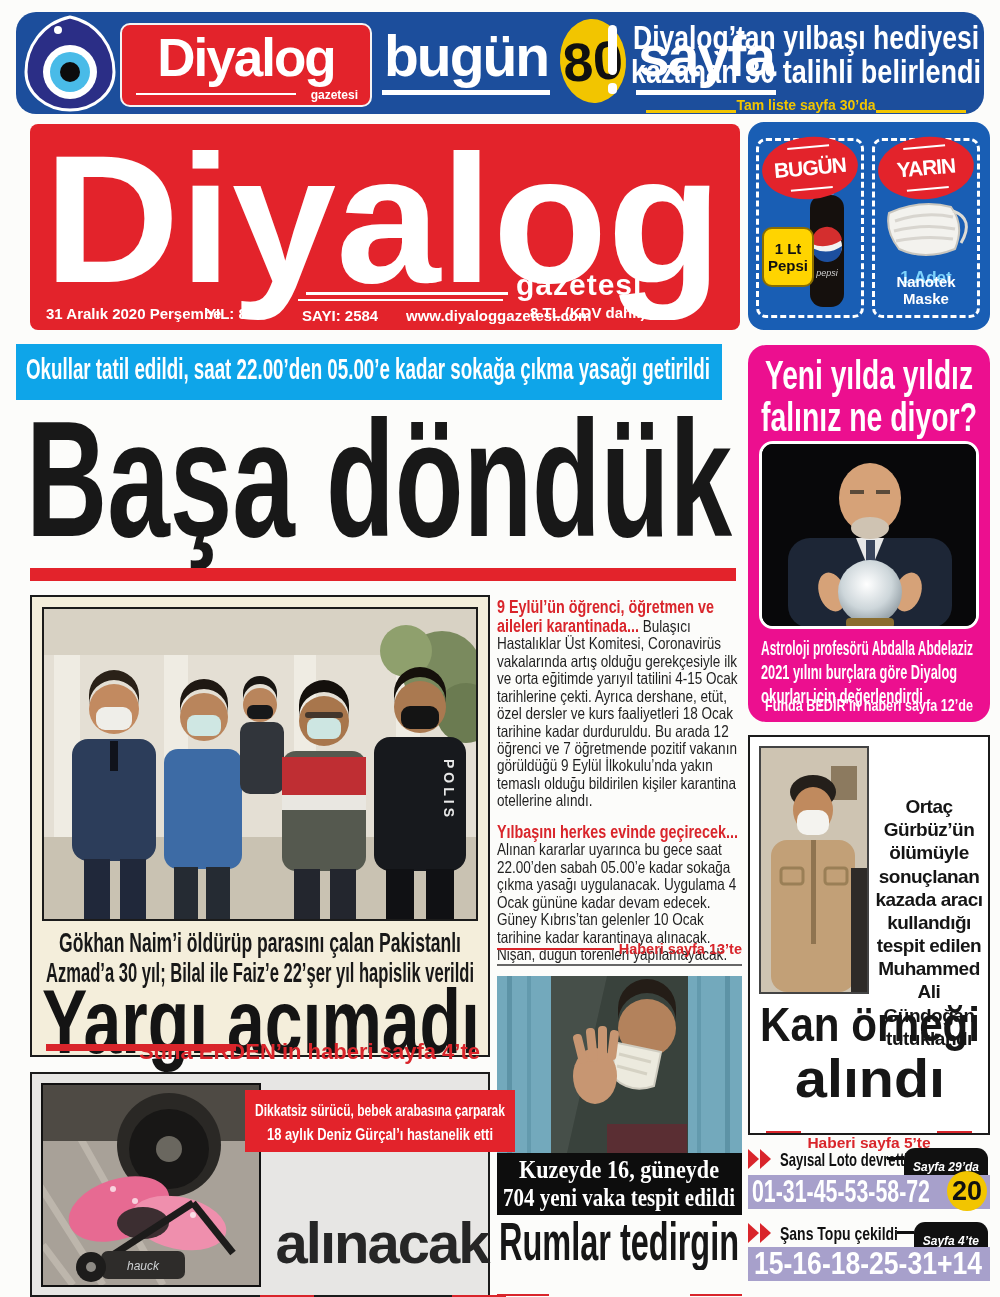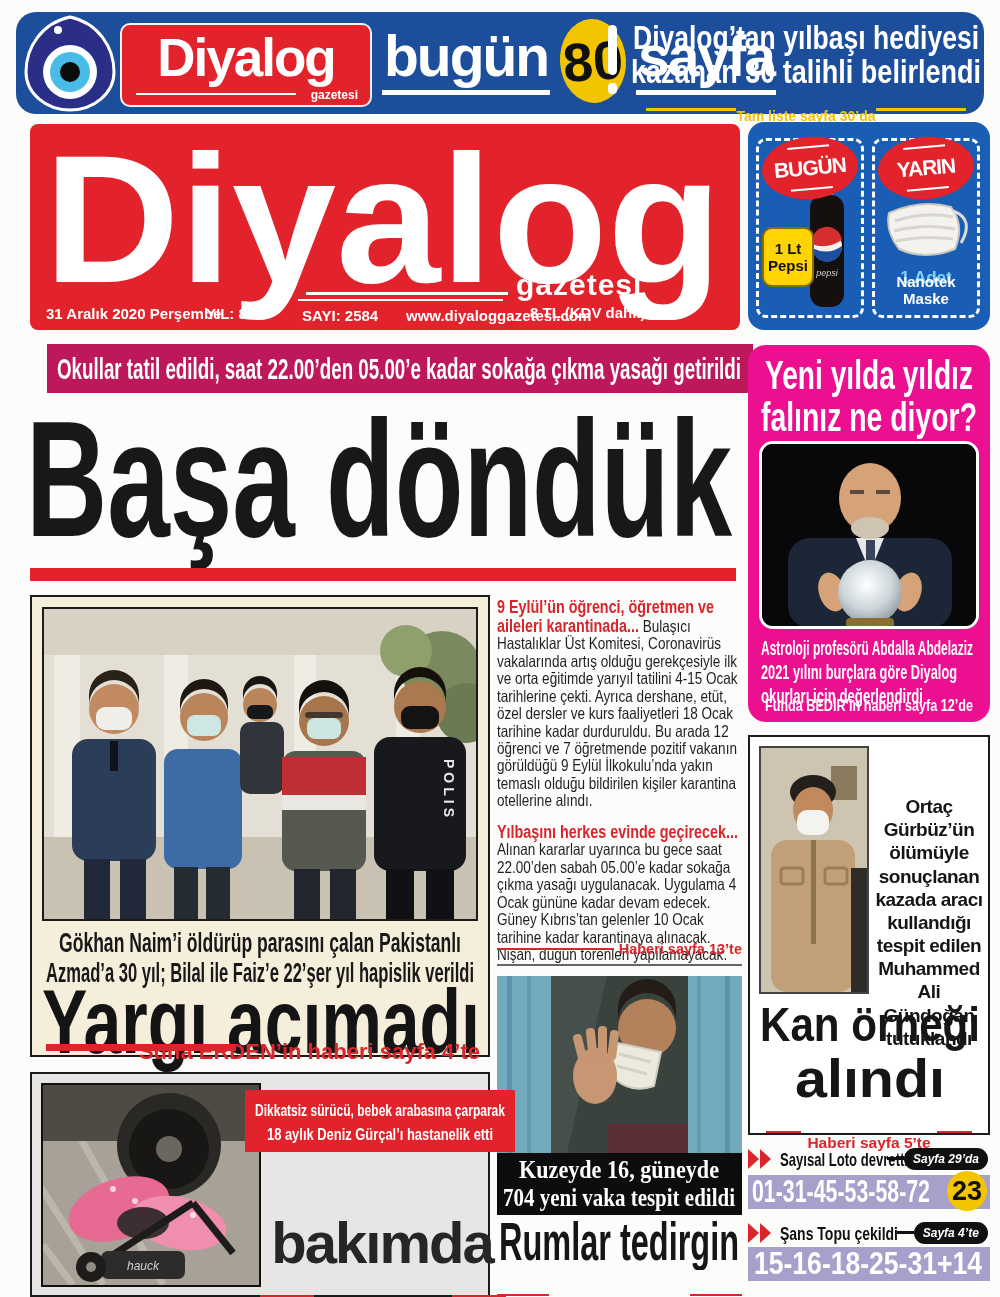--- a/index.html
+++ b/index.html
@@ -14,21 +14,21 @@
   .logo-text{position:absolute;left:0;top:1px;width:100%;text-align:center;font-size:53px;font-weight:bold;color:#fff;letter-spacing:-2px;line-height:1.2;}
   .logo-subline{position:absolute;left:14px;bottom:10px;width:160px;height:2px;background:#fff;}
   .logo-sub{position:absolute;right:12px;bottom:3px;font-size:12px;font-weight:bold;color:#fff;}
   .pages{position:absolute;left:366px;top:7px;display:flex;align-items:center;gap:10px;}
   .pg-word{font-size:57px;font-weight:bold;color:#fff;letter-spacing:-2px;border-bottom:5px solid #fff;padding:0 2px 5px;line-height:1;}
   .pg-num{width:66px;height:84px;background:#f2c500;border-radius:50%;color:#101010;font-size:54px;font-weight:bold;display:flex;align-items:center;justify-content:center;transform:rotate(-4deg);}
   .tb-divider{position:absolute;left:592px;top:13px;width:9px;height:50px;background:#fff;border-radius:5px;}
   .tb-divider::after{content:"";position:absolute;left:0;top:58px;width:9px;height:11px;background:#fff;border-radius:4px;}
   .tb-right{position:absolute;left:614px;top:8px;width:352px;}
   .tbr-line{font-weight:bold;fill:#fff;}
-  .tb-note{display:flex;align-items:flex-start;justify-content:center;margin-top:12px;}
+  .tb-note{display:flex;align-items:flex-end;justify-content:center;margin-top:1px;}
   .note-line{width:90px;height:3px;background:#f2c500;}
   .note-text{color:#f2c500;font-size:14px;font-weight:bold;white-space:nowrap;}
 
   
   .masthead{position:absolute;left:30px;top:124px;width:710px;height:206px;background:#e3232b;border-radius:8px;}
   .mh-svg{position:absolute;left:12px;top:-14px;}
   .mh-title{font-weight:bold;fill:#fff;}
   .mh-subline{position:absolute;left:276px;top:168px;width:202px;height:3px;background:#fff;}
   .mh-sub{position:absolute;left:486px;top:144px;font-size:30px;font-weight:bold;color:#fff;letter-spacing:1px;}
   .mh-meta{position:absolute;font-size:15px;font-weight:bold;color:#fff;white-space:nowrap;}
@@ -43,21 +43,21 @@
   .promo-badge{position:absolute;left:50%;transform:translateX(-50%) rotate(-5deg);top:-4px;width:96px;height:62px;background:#e3232b;border-radius:50%;display:flex;align-items:center;justify-content:center;color:#fff;font-weight:bold;font-size:21px;letter-spacing:-1px;z-index:2;}
   .promo-badge::before{content:"";position:absolute;top:9px;width:42px;height:2px;background:#fff;}
   .promo-badge::after{content:"";position:absolute;bottom:9px;width:42px;height:2px;background:#fff;}
   .pepsi-tag{position:absolute;left:3px;bottom:28px;width:48px;height:56px;background:#ffd400;border:2px solid #8a6d00;border-radius:10px;color:#111;font-size:15px;font-weight:bold;display:flex;flex-direction:column;align-items:center;justify-content:center;line-height:1.15;z-index:2;text-align:center;}
   .pepsi-svg{position:absolute;right:5px;bottom:5px;}
   .mask-svg{position:absolute;left:6px;top:50px;}
   .pp-qty{position:absolute;left:0;width:100%;text-align:center;bottom:27px;color:#7dd3fc;font-weight:bold;font-size:17px;}
   .pp-item{position:absolute;left:0;width:100%;text-align:center;bottom:8px;color:#fff;font-weight:bold;font-size:15px;}
 
   
-  .kicker-strip{position:absolute;left:47px;top:344px;width:706px;height:49px;background:#be185d;}
+  .kicker-strip{position:absolute;left:16px;top:344px;width:706px;height:56px;background:#0ea5e9;}
   .kicker-text{fill:#fff;font-weight:bold;}
   .lead-hl-svg{position:absolute;left:22px;top:390px;}
   .lead-hl{fill:#181818;font-weight:bold;}
   .red-bar{position:absolute;left:30px;top:568px;width:706px;height:13px;background:#e3232b;}
 
   
   .pink-box{position:absolute;left:748px;top:345px;width:242px;height:377px;background:#ec0f8f;border-radius:18px;}
   .pbt{fill:#fff;font-weight:bold;}
   .pb-title-svg{position:absolute;left:8px;top:8px;}
   .pb-photo{position:absolute;left:11px;top:96px;width:220px;height:188px;border:3px solid #fff;border-radius:14px;overflow:hidden;background:#08080a;box-sizing:border-box;}
@@ -100,21 +100,21 @@
   .bb-hl-svg{position:absolute;left:4px;top:262px;}
   .bbh{fill:#161616;font-weight:bold;}
   .bb-ref{position:absolute;left:16px;top:374px;width:206px;display:flex;align-items:center;gap:6px;}
 
   
   .lotto-header{position:absolute;left:748px;width:242px;height:26px;}
   .lh1{top:1147px;} .lh2{top:1221px;}
   .chev{position:absolute;left:0;top:2px;}
   .lotto-title-svg{position:absolute;left:32px;top:2px;}
   .ltt{fill:#101010;font-weight:bold;}
-  .lotto-pill{position:absolute;right:2px;top:1px;background:#101010;color:#fff;font-size:12px;font-style:italic;font-weight:bold;border-radius:11px;padding:4px 9px;white-space:nowrap;}
+  .lotto-pill{position:absolute;right:2px;top:1px;background:#101010;color:#fff;font-size:12px;font-style:italic;font-weight:bold;border-radius:11px;padding:12px 9px;white-space:nowrap;}
   .lotto-pill::before{content:"";position:absolute;left:-17px;top:9px;width:17px;height:3px;background:#101010;}
   .lotto-row{position:absolute;left:748px;width:242px;height:34px;background:#a7a0cb;}
   .lr1{top:1175px;} .lr2{top:1247px;}
   .lnum{fill:#fff;font-weight:bold;}
   .lotto-bonus{position:absolute;right:3px;top:-4px;width:40px;height:40px;border-radius:50%;background:#f2c500;color:#101010;font-size:27px;font-weight:bold;display:flex;align-items:center;justify-content:center;}
 
   
   .gray-box{position:absolute;left:30px;top:1072px;width:460px;height:225px;background:#e7e6e4;border:2px solid #1b1b1b;box-sizing:border-box;}
   .gb-photo{position:absolute;left:9px;top:9px;width:220px;height:204px;border:2px solid #111;box-sizing:border-box;overflow:hidden;background:#a8a198;}
   .gb-kicker{position:absolute;left:213px;top:16px;width:270px;height:62px;background:#e3232b;z-index:2;}
@@ -394,21 +394,21 @@
     </svg>
     <svg class="lotto-title-svg" width="132" height="22">
       <text x="0" y="17" textLength="128" lengthAdjust="spacingAndGlyphs" font-size="19" class="ltt">Sayısal Loto devretti</text>
     </svg>
     <span class="lotto-pill">Sayfa 29’da</span>
   </div>
   <div class="lotto-row lr1">
     <svg width="200" height="34">
       <text x="4" y="27" textLength="178" lengthAdjust="spacingAndGlyphs" font-size="31" class="lnum">01-31-45-53-58-72</text>
     </svg>
-    <span class="lotto-bonus">23</span>
+    <span class="lotto-bonus">20</span>
   </div>
   <div class="lotto-header lh2">
     <svg class="chev" width="28" height="20" viewBox="0 0 28 20">
       <polygon points="0,0 11,10 0,20" fill="#d9252b"></polygon>
       <polygon points="12,0 23,10 12,20" fill="#d9252b"></polygon>
     </svg>
     <svg class="lotto-title-svg" width="132" height="22">
       <text x="0" y="17" textLength="118" lengthAdjust="spacingAndGlyphs" font-size="19" class="ltt">Şans Topu çekildi</text>
     </svg>
     <span class="lotto-pill">Sayfa 4’te</span>
@@ -441,21 +441,21 @@
         <circle cx="48" cy="182" r="15" fill="#1d1c1b"></circle>
           <circle cx="48" cy="182" r="5" fill="#8d8a84"></circle>
       </svg>
     </div>
     <div class="gb-kicker">
       <svg width="270" height="62">
         <text x="135" y="26" text-anchor="middle" textLength="250" lengthAdjust="spacingAndGlyphs" font-size="17" class="gbk">Dikkatsiz sürücü, bebek arabasına çarparak</text>
         <text x="135" y="50" text-anchor="middle" textLength="226" lengthAdjust="spacingAndGlyphs" font-size="17" class="gbk">18 aylık Deniz Gürçal’ı hastanelik etti</text>
       </svg>
     </div>
-    <div class="gb-hl gb-hl2">bakımda</div>
+    <div class="gb-hl gb-hl2">alınacak</div>
     <div class="gb-ref">
       <span class="ref-line"></span>
       <span class="ref-text">Haberi sayfa 2’de</span>
       <span class="ref-line"></span>
     </div>
   </div>
 
 </div>
 
 </body></html>

